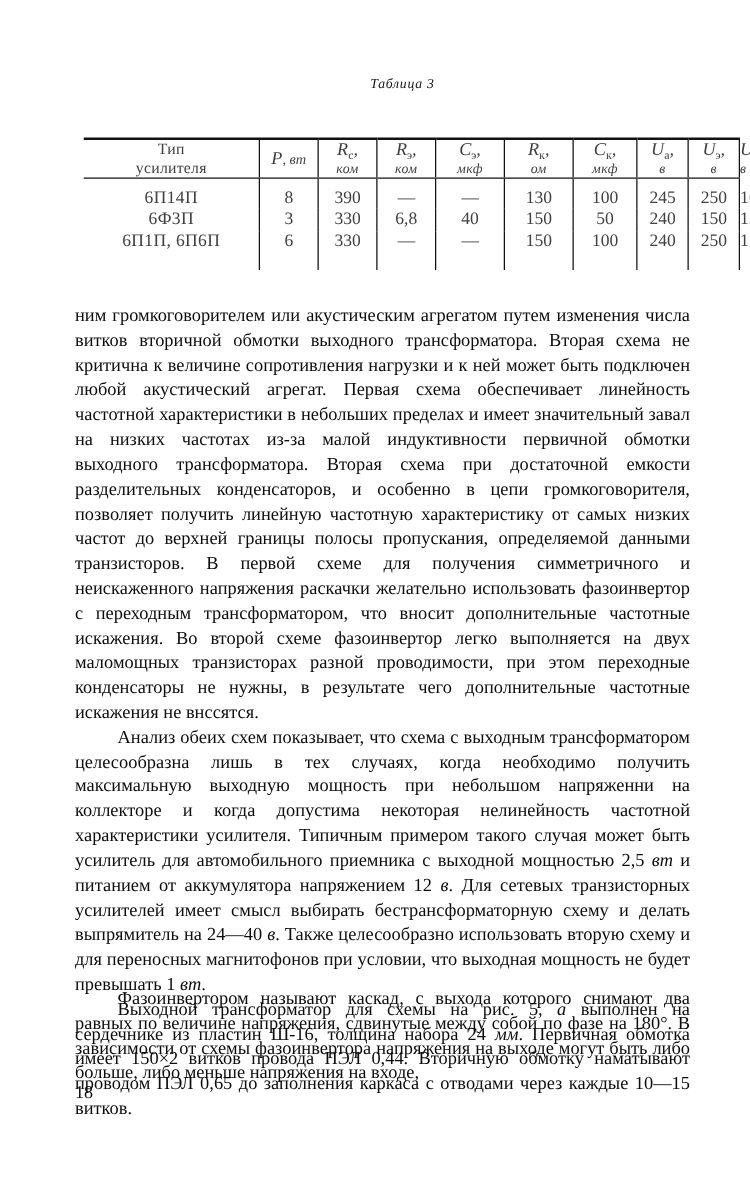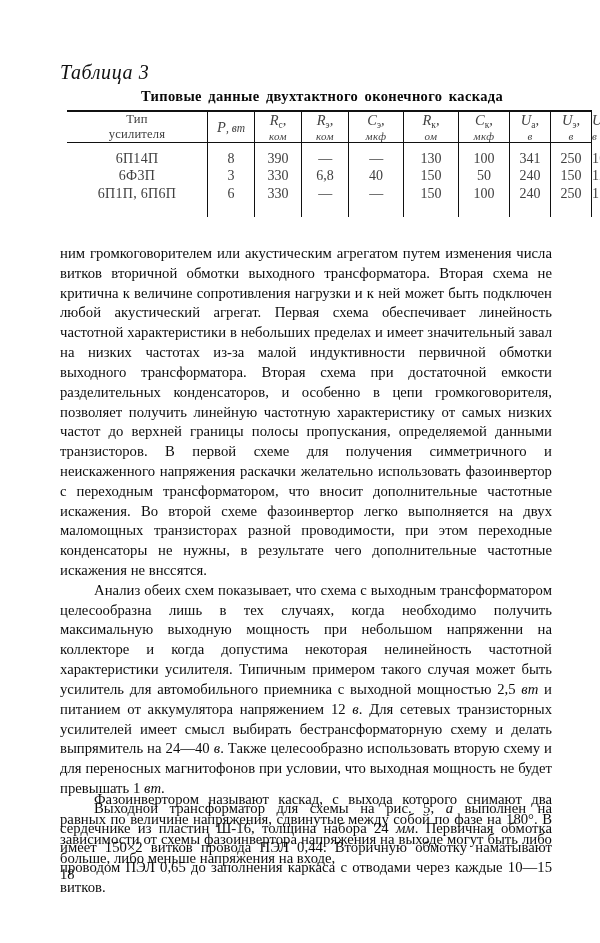--- a/index.html
+++ b/index.html
@@ -22,23 +22,23 @@
     width: 600px;
     height: 943px;
   }
 
   
   .table-number {
     position: absolute;
     left: 60px;
     top: 61px;
     width: 524px;
-    text-align: left;
-    font-style: italic;
-    font-size: 20px;
+    text-align: center;
+    font-style: italic;
+    font-size: 11px;
     letter-spacing: 0.6px;
     color: #111;
   }
 
   
   .table-title {
     position: absolute;
     left: 60px;
     top: 88px;
     width: 524px;
@@ -186,21 +186,20 @@
     color: #0c0c0c;
   }
 </style>
 </head>
 <body>
 
 <div class="page">
 
   <div class="table-number">Таблица 3</div>
 
-  <div class="table-title">Типовые данные двухтактного оконечного каскада</div>
 
   <div class="tbl-wrap">
     <table class="data">
       <thead>
         <tr class="rule-top">
           <th style="width:140px">
             <span class="hdr-main">Тип</span><br>
             <span class="hdr-main">усилителя</span>
           </th>
           <th style="width:46px">
@@ -242,21 +241,21 @@
       </thead>
       <tbody>
         <tr>
           <td class="type-cell">6П14П</td>
           <td>8</td>
           <td>390</td>
           <td class="dash">—</td>
           <td class="dash">—</td>
           <td>130</td>
           <td>100</td>
-          <td>341</td>
+          <td>245</td>
           <td>250</td>
           <td class="type-cell">10</td>
         </tr>
         <tr>
           <td class="type-cell">6Ф3П</td>
           <td>3</td>
           <td>330</td>
           <td>6,8</td>
           <td>40</td>
           <td>150</td>

